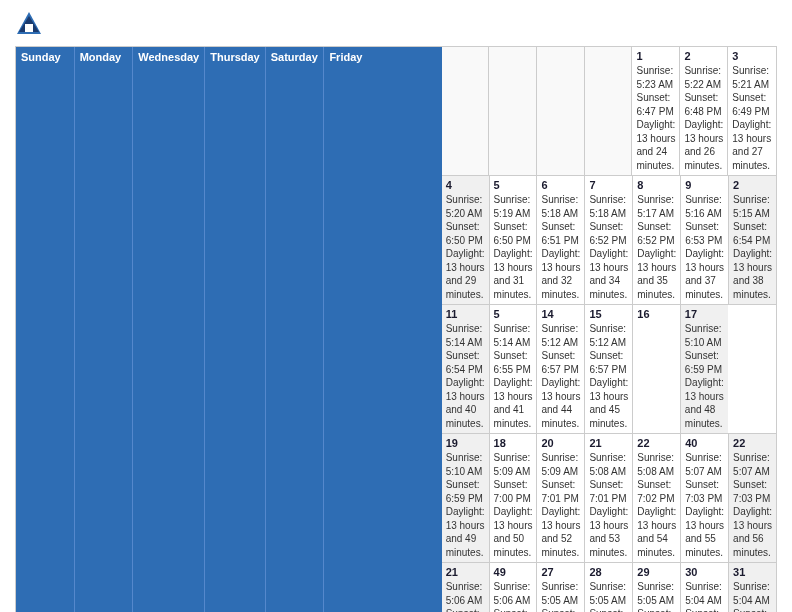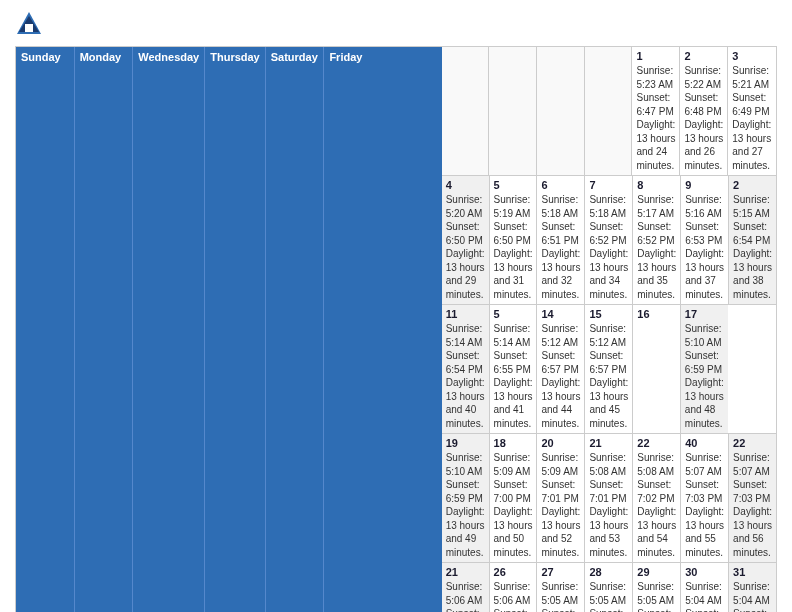--- a/index.html
+++ b/index.html
@@ -249,21 +249,21 @@
             <div class="day-num">22</div>
             <div class="cell-info">Sunrise: 5:07 AM<br>Sunset: 7:03 PM<br>Daylight: 13 hours and 56 minutes.</div>
           </div>
         </div>
         <div class="cal-row">
           <div class="cal-cell shaded">
             <div class="day-num">21</div>
             <div class="cell-info">Sunrise: 5:06 AM<br>Sunset: 7:04 PM<br>Daylight: 13 hours and 57 minutes.</div>
           </div>
           <div class="cal-cell">
-            <div class="day-num">26</div>
+            <div class="day-num">49</div>
             <div class="cell-info">Sunrise: 5:06 AM<br>Sunset: 7:04 PM<br>Daylight: 13 hours and 58 minutes.</div>
           </div>
           <div class="cal-cell">
             <div class="day-num">27</div>
             <div class="cell-info">Sunrise: 5:05 AM<br>Sunset: 7:05 PM<br>Daylight: 13 hours and 59 minutes.</div>
           </div>
           <div class="cal-cell">
             <div class="day-num">28</div>
             <div class="cell-info">Sunrise: 5:05 AM<br>Sunset: 7:06 PM<br>Daylight: 14 hours and 0 minutes.</div>
           </div>

